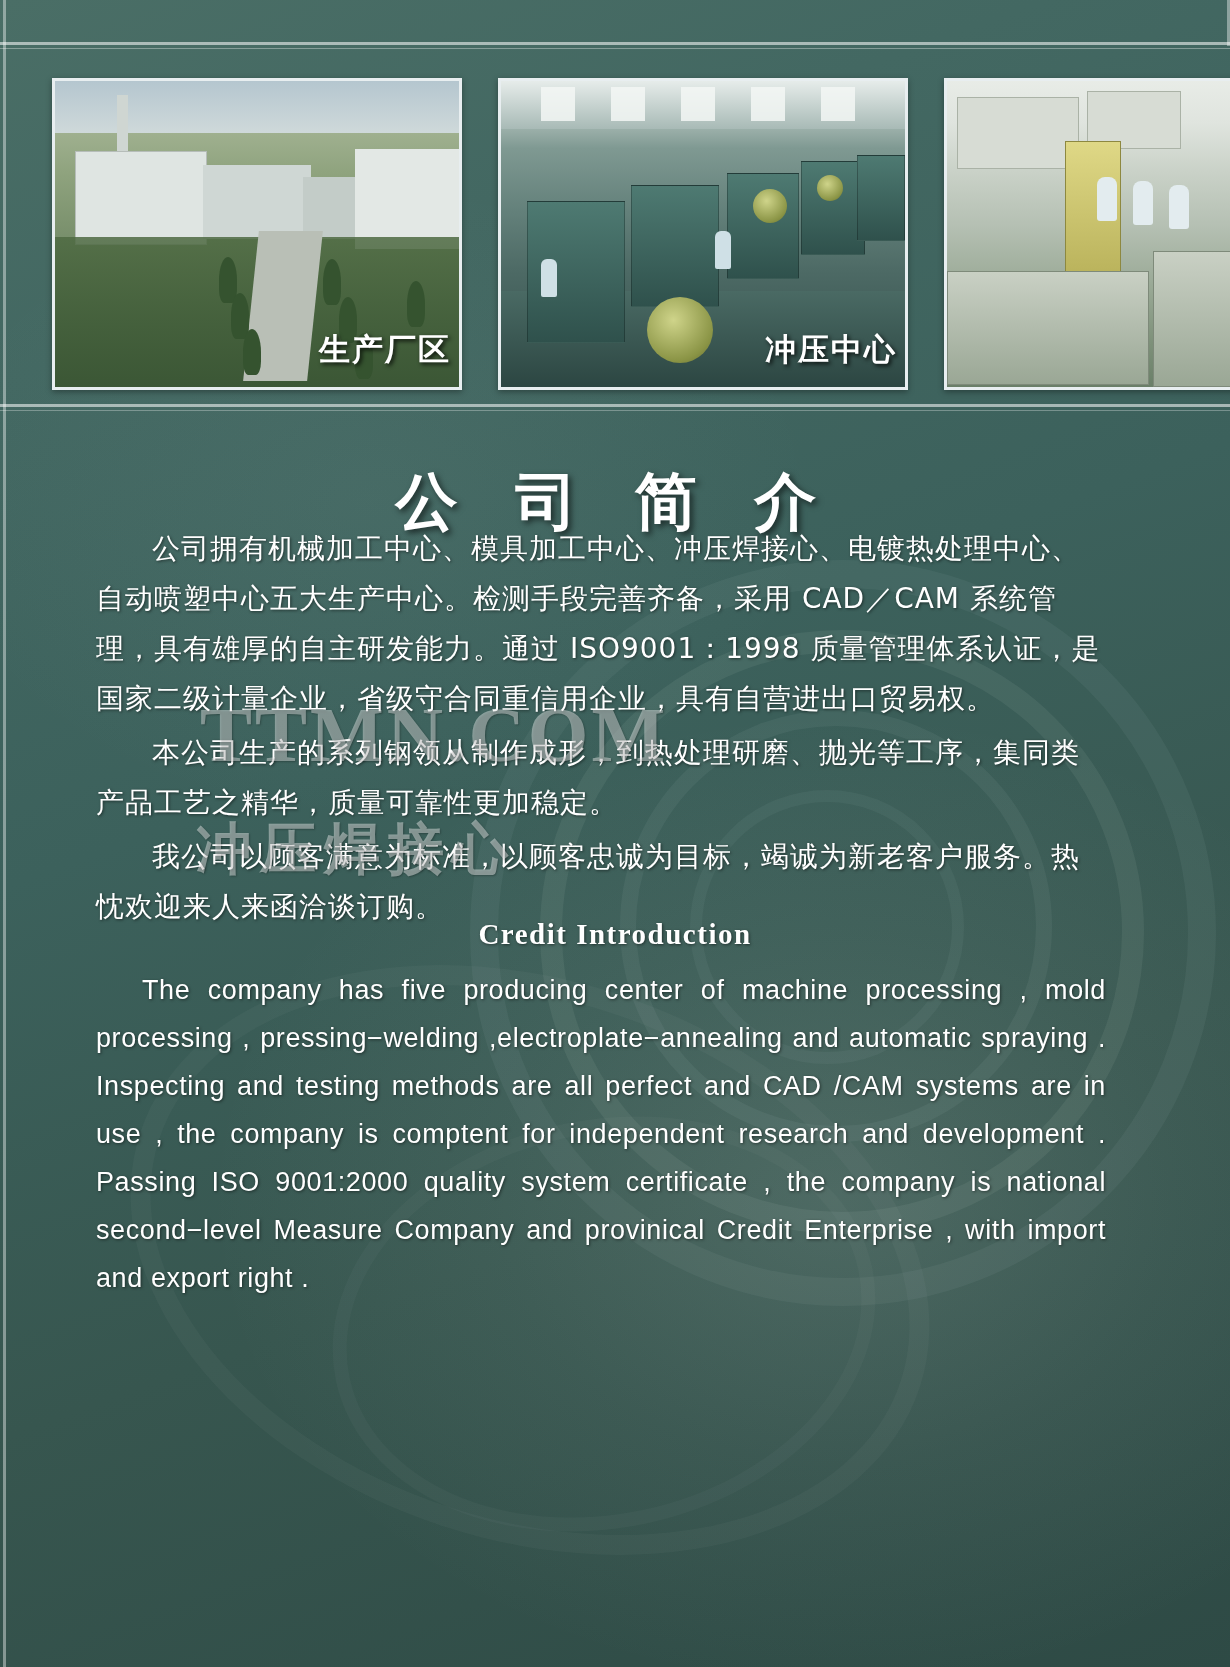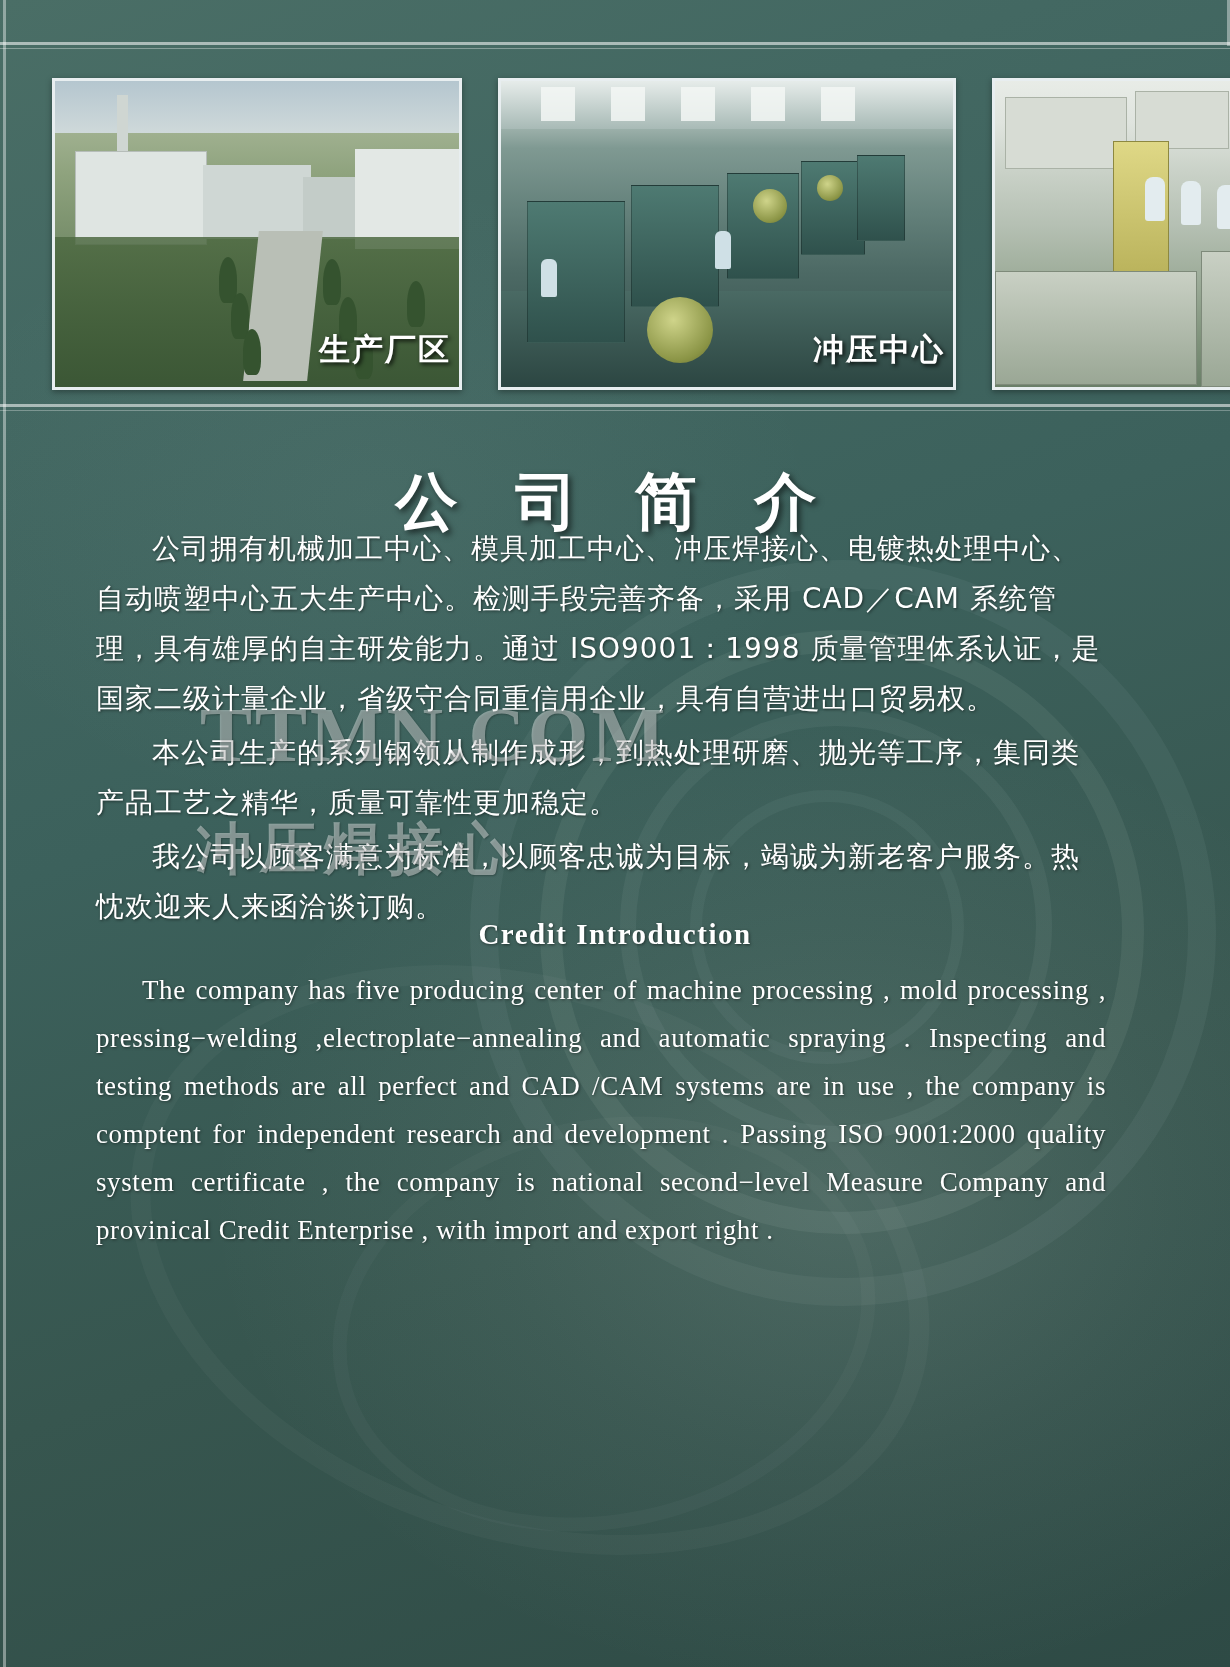--- a/index.html
+++ b/index.html
@@ -115,21 +115,20 @@
   .p1 .bldgC { position:absolute; left:300px; top:68px; width:108px; height:100px; background:#e3e8e5; }
   .p1 .bldgD { position:absolute; left:248px; top:96px; width:58px; height:62px; background:#c3ccc8; }
   .p1 .road { position:absolute; left:196px; top:150px; width:64px; height:150px; background:#b9bfb6; transform: skewX(-6deg); }
   .p1 .tree { position:absolute; width:18px; height:46px; background:#35532f; border-radius:50% 50% 30% 30%; }
   .p1 .grass { position:absolute; left:0; right:0; bottom:0; height:150px; background:linear-gradient(to bottom, rgba(78,106,66,0.85), rgba(58,86,52,0.95)); }
 
   
   .p2 {
     background:
       linear-gradient(to bottom, #cfd8d4 0%, #b9c7c2 9%, #7f9992 22%, #64817b 42%, #4d6a65 62%, #3f5b57 80%, #32504c 100%);
-    padding-left: 48px;
   }
   .p2 .roof { position:absolute; left:0; right:0; top:0; height:48px; background:linear-gradient(#e6ecea,#a8bab6); }
   .p2 .win { position:absolute; top:6px; width:34px; height:34px; background:#f3f7f5; opacity:.85; }
   .p2 .mach { position:absolute; background:linear-gradient(#4e7a72,#2f514c); border:1px solid rgba(0,0,0,0.25); }
   .p2 .wheel { position:absolute; border-radius:50%; background:radial-gradient(circle at 40% 35%, #cfd48a, #8a9445 70%, #5f6630); }
   .p2 .floor { position:absolute; left:0; right:0; bottom:0; height:96px; background:linear-gradient(to bottom,#4a6a64,#2c4642); }
   .p2 .worker { position:absolute; width:16px; height:38px; background:#cfe0e6; border-radius:6px 6px 2px 2px; }
 
   
   .p3 {
@@ -182,21 +181,21 @@
     letter-spacing: 1.5px;
     text-shadow: 1px 1px 3px rgba(0,0,0,0.5);
   }
 
   .en-body {
     position: absolute;
     top: 966px;
     left: 96px;
     width: 1010px;
     color: #ffffff;
-    font-family: Liberation Serif, serif;
+    font-family: Liberation Sans, sans-serif;
     font-size: 27px;
     line-height: 48px;
     text-align: justify;
     letter-spacing: 0.6px;
     text-shadow: 1px 1px 3px rgba(0,0,0,0.5);
   }
   .en-body p { margin: 0 0 2px 0; text-indent: 46px; }
 
   
   .wm-en {

